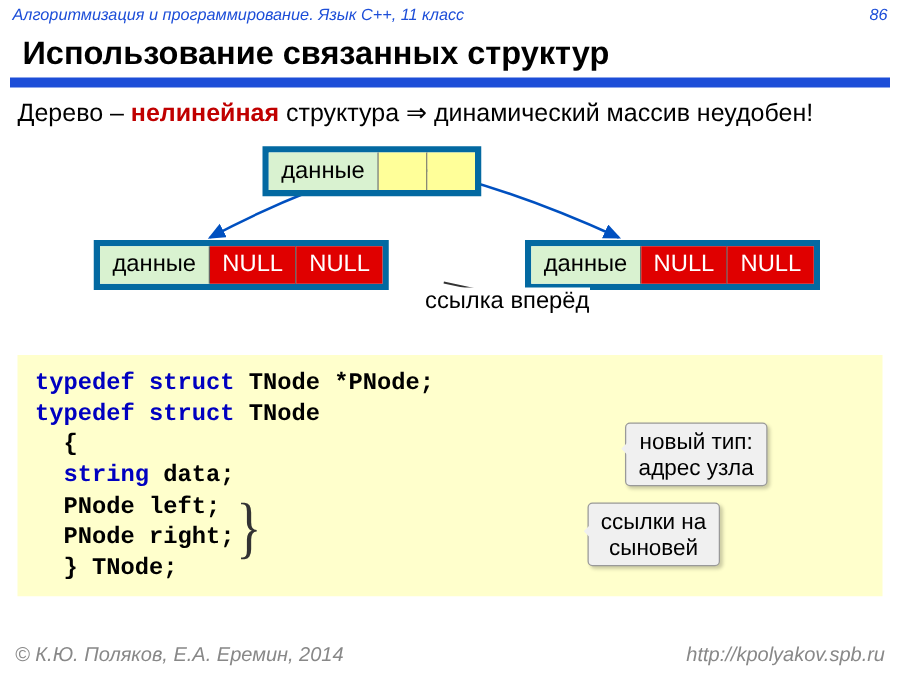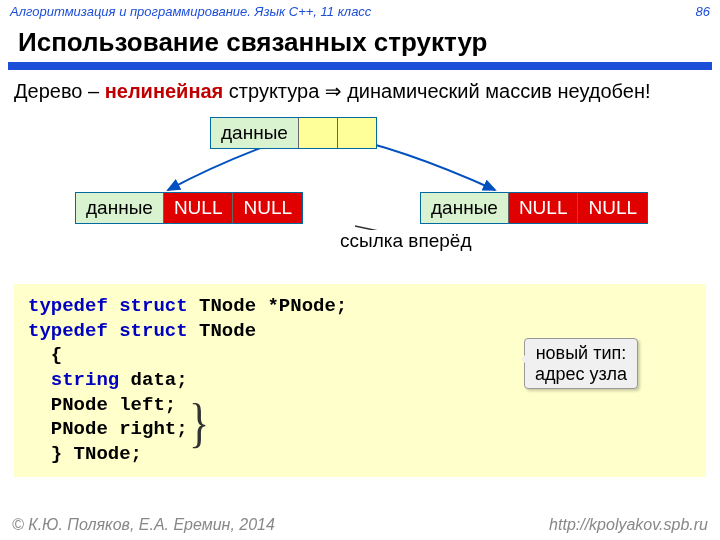--- a/index.html
+++ b/index.html
@@ -1,32 +1,32 @@
 <!DOCTYPE html>
 <html><head>
 <meta charset="utf-8">
 <style>
 body{margin:0;font-family:Arial,sans-serif;background:#fff;width:720px;height:540px;overflow:hidden;position:relative}
 .header{background:#fff;padding:4px 10px;display:flex;justify-content:space-between;font-size:13px;color:#1d4ed8;font-style:italic}
 .title{font-size:26px;font-weight:bold;padding:4px 10px;border-bottom:8px solid #1d4ed8;margin:0 8px}
 .intro{font-size:20px;padding:8px 14px;line-height:1.3}
 .intro .hl{color:#c00000;font-weight:bold}
 .diagram{position:relative;height:160px}
-.node{position:absolute;display:flex;border:1px solid #0369a1}
+.node{position:absolute;display:flex;border:5px solid #0369a1}
 .node .cell{padding:4px 10px;font-size:19px;border-right:1px solid #666}
 .node .cell:last-child{border-right:none}
 .cell.data{background:#d9f2d0}
 .cell.ptr{background:#ffff99;min-width:18px}
 .cell.null{background:#e00000;color:#fff;font-weight:normal}
 .callout-label{position:absolute;font-size:19px;background:#fff}
 svg.arrows{position:absolute;top:0;left:0;width:720px;height:160px;pointer-events:none}
 .codebox{background:#ffffcc;margin:12px 14px;padding:10px 14px;font-family:'Courier New',monospace;font-size:19px;font-weight:bold;line-height:1.3;position:relative}
 .codebox .kw{color:#0000c0}
 .callout{position:absolute;background:#f0f0f0;border:1px solid #999;border-radius:4px;padding:4px 10px;font-family:Arial;font-size:18px;font-weight:normal;text-align:center;line-height:1.15;box-shadow:2px 2px 3px rgba(0,0,0,.2)}
-.callout.c1{right:68px;top:54px}
+.callout.c1{right:92px;top:54px}
 .callout.c2{right:130px;top:118px}
 .callout::before{content:"";position:absolute;width:0;height:0}
 .callout.c1::before{left:-12px;top:12px;border:8px solid transparent;border-right-color:#f0f0f0}
 .callout.c2::before{left:-12px;top:14px;border:8px solid transparent;border-right-color:#f0f0f0}
 .brace{position:absolute;left:175px;top:112px;font-size:42px;font-family:serif;font-weight:normal;color:#333;transform:scaleY(1.3)}
 .footer{position:absolute;bottom:6px;left:0;right:0;display:flex;justify-content:space-between;padding:0 12px;font-size:16px;color:#888;font-style:italic}
 </style>
 </head>
 <body>
 
@@ -74,18 +74,20 @@
   <div><span class="kw">typedef struct</span><span> TNode *PNode;</span></div>
   <div><span class="kw">typedef struct</span><span> TNode</span></div>
   <div style="white-space:pre">  {</div>
   <div style="white-space:pre"><span class="kw">  string</span><span> data;</span></div>
   <div style="white-space:pre">  PNode left;</div>
   <div style="white-space:pre">  PNode right;</div>
   <div style="white-space:pre">  } TNode;</div>
   <div class="brace">}</div>
   <div class="callout c1" style="white-space:pre-line">новый тип:
 адрес узла</div>
+  <div class="callout c2" style="white-space:pre-line">ссылки на
+сыновей</div>
 </div>
 
 <div class="footer">
   <span>© К.Ю. Поляков, Е.А. Еремин, 2014</span>
   <span>http://kpolyakov.spb.ru</span>
 </div>
 
 </body></html>

